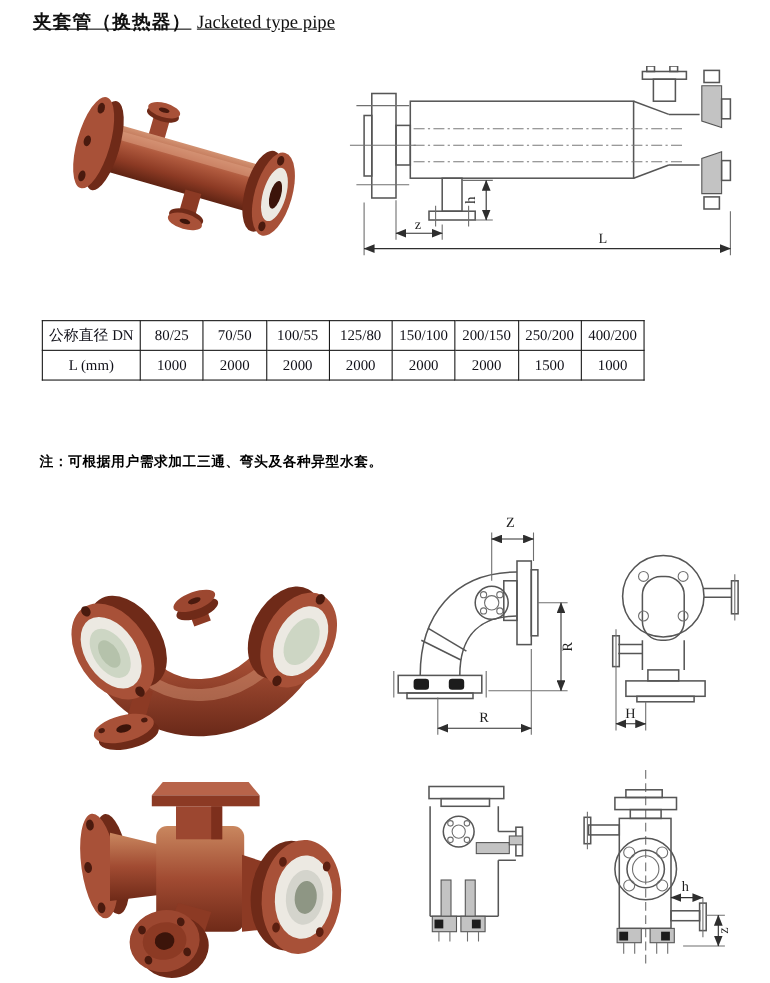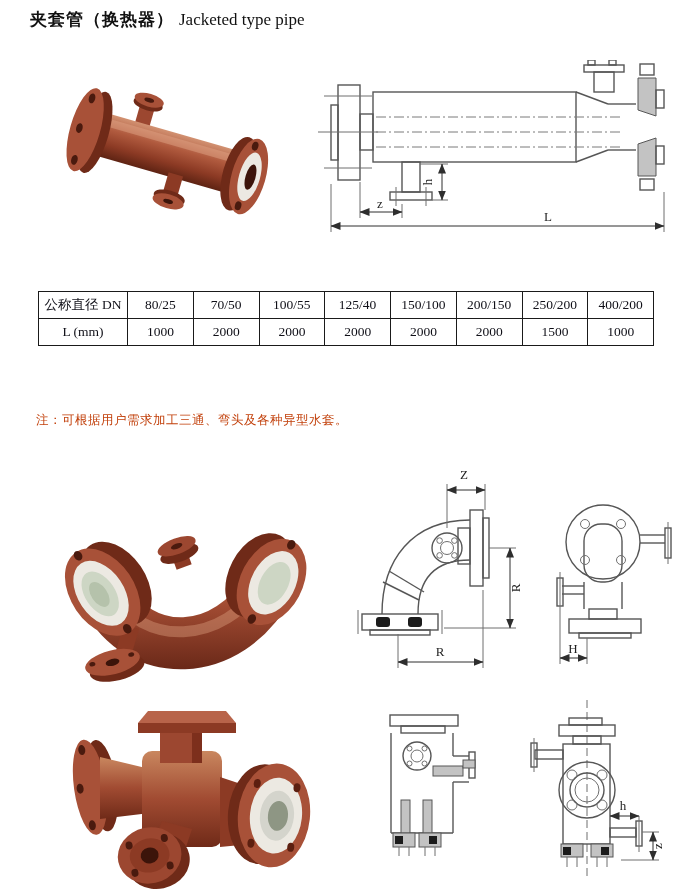--- a/index.html
+++ b/index.html
@@ -1,34 +1,34 @@
 <!DOCTYPE html>
 <html><head>
 <meta charset="utf-8">
 <style>
   html,body{margin:0;padding:0;background:#ffffff;}
   .page{position:relative;width:700px;height:894px;background:#fff;
         font-family:"Liberation Serif",serif;overflow:hidden;color:#111;}
   .abs{position:absolute;}
 
   
-  .title-row{position:absolute;left:30px;top:8px;font-size:17px;white-space:nowrap;}
+  .title-row{position:absolute;left:30px;top:8px;font-size:17px;white-space:nowrap;text-decoration:underline;}
   .title-zh{font-weight:bold;letter-spacing:1px;}
   .title-en{margin-left:5px;}
 
   
-  table.spec{position:absolute;left:38px;top:291px;width:616px;
+  table.spec{position:absolute;left:38px;top:291px;width:548px;
              border-collapse:collapse;table-layout:fixed;}
   table.spec td{border:1.6px solid #1a1a1a;text-align:center;vertical-align:middle;
                 font-size:13.5px;height:26px;padding:0;color:#101018;}
   table.spec td.lab{width:88px;}
 
   
-  .note{position:absolute;left:36px;top:412px;font-size:12.5px;font-weight:normal;
-        color:#c2410c;letter-spacing:.5px;}
+  .note{position:absolute;left:36px;top:412px;font-size:12.5px;font-weight:bold;
+        color:#000000;letter-spacing:.5px;}
 
   
   .ln{fill:none;stroke:#565656;stroke-width:1.4;}
   .tn{fill:none;stroke:#6f6f6f;stroke-width:1;}
   .cl{fill:none;stroke:#7a7a7a;stroke-width:1;stroke-dasharray:10 3 2 3;}
   .dm{fill:none;stroke:#2e2e2e;stroke-width:1;}
   .gy{fill:#c3c3c3;stroke:#565656;stroke-width:1;}
   .bk{fill:#1c1c1c;stroke:none;}
   .dt{font-size:13px;fill:#1e1e1e;text-anchor:middle;font-family:"Liberation Serif",serif;}
   svg{display:block;}
@@ -142,21 +142,21 @@
     <text class="dt" x="230" y="161" font-size="15">L</text>
   </svg>
 
   <table class="spec">
     <tbody>
         <tr>
       <td class="lab">公称直径 DN</td>
       <td>80/25</td>
       <td>70/50</td>
       <td>100/55</td>
-      <td>125/40</td>
+      <td>125/80</td>
       <td>150/100</td>
       <td>200/150</td>
       <td>250/200</td>
       <td>400/200</td>
     </tr>
     <tr>
       <td class="lab">L (mm)</td>
       <td>1000</td>
       <td>2000</td>
       <td>2000</td>

